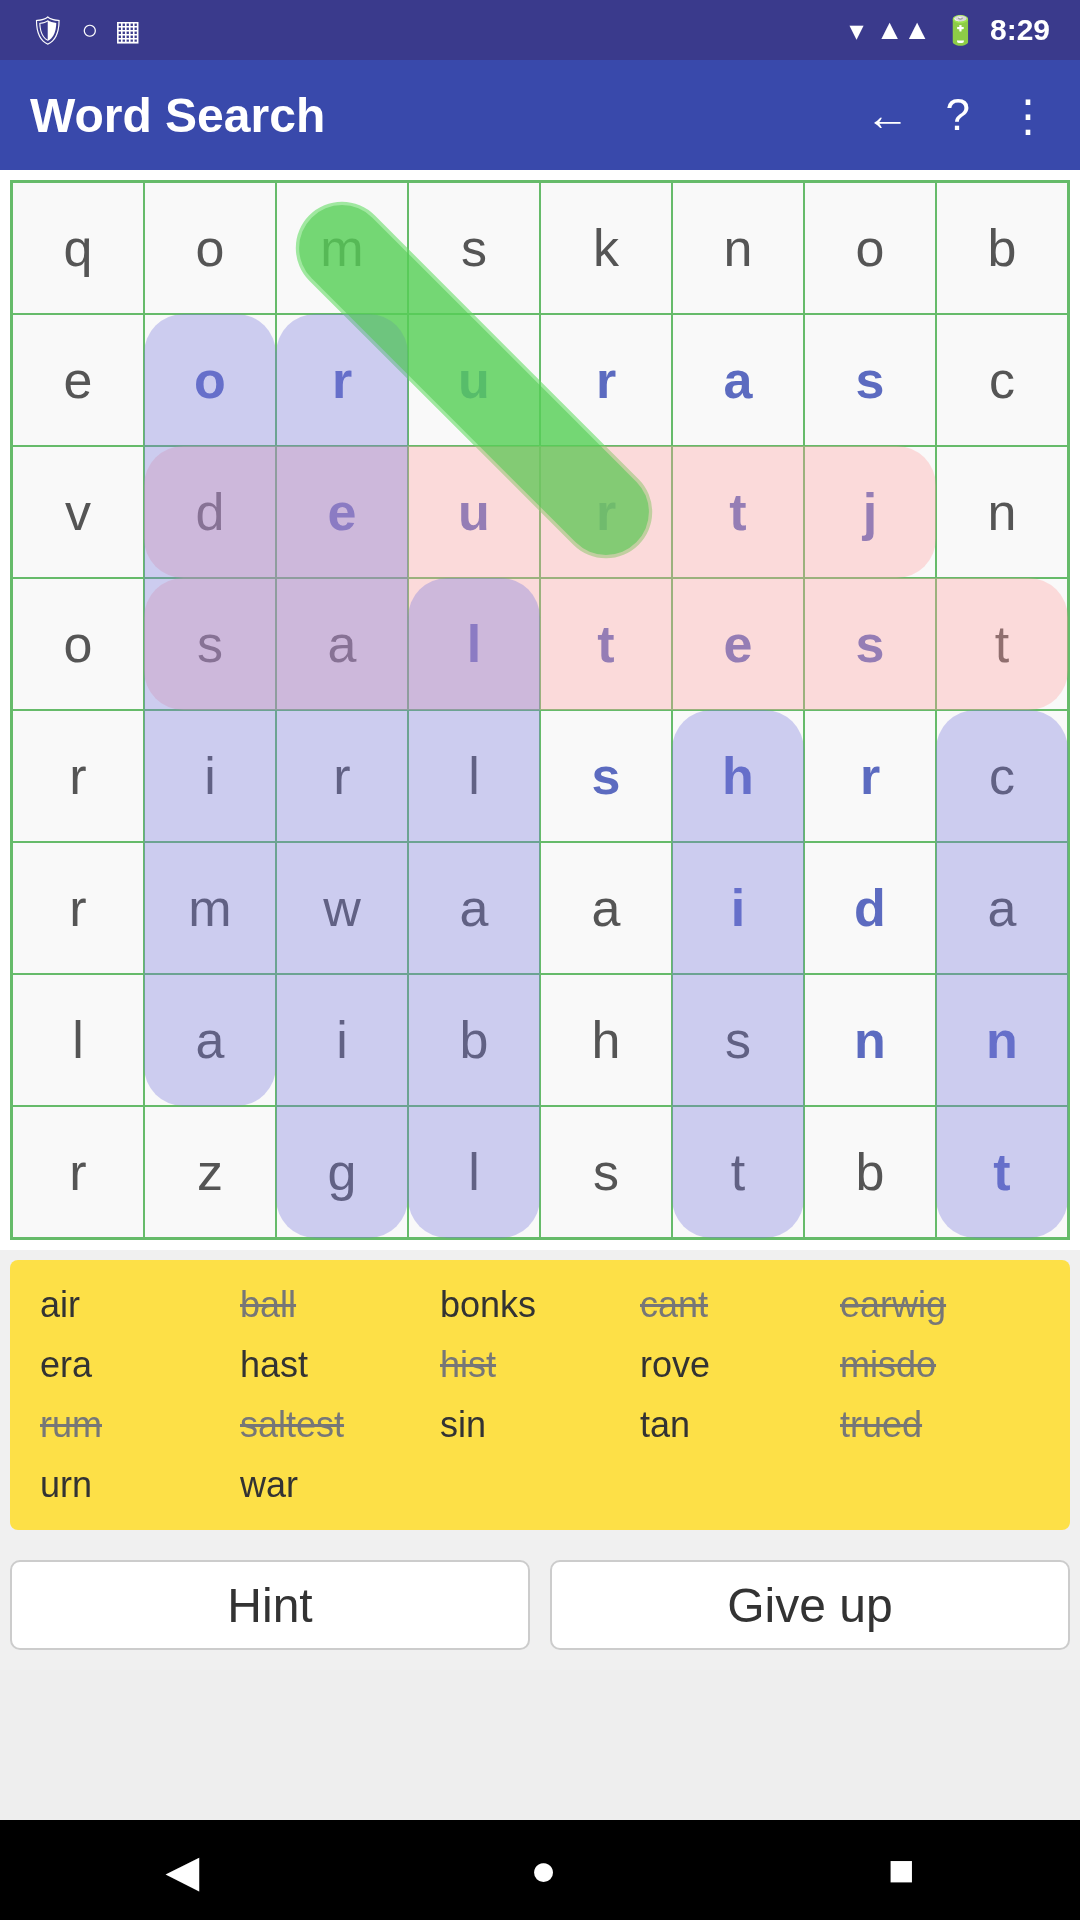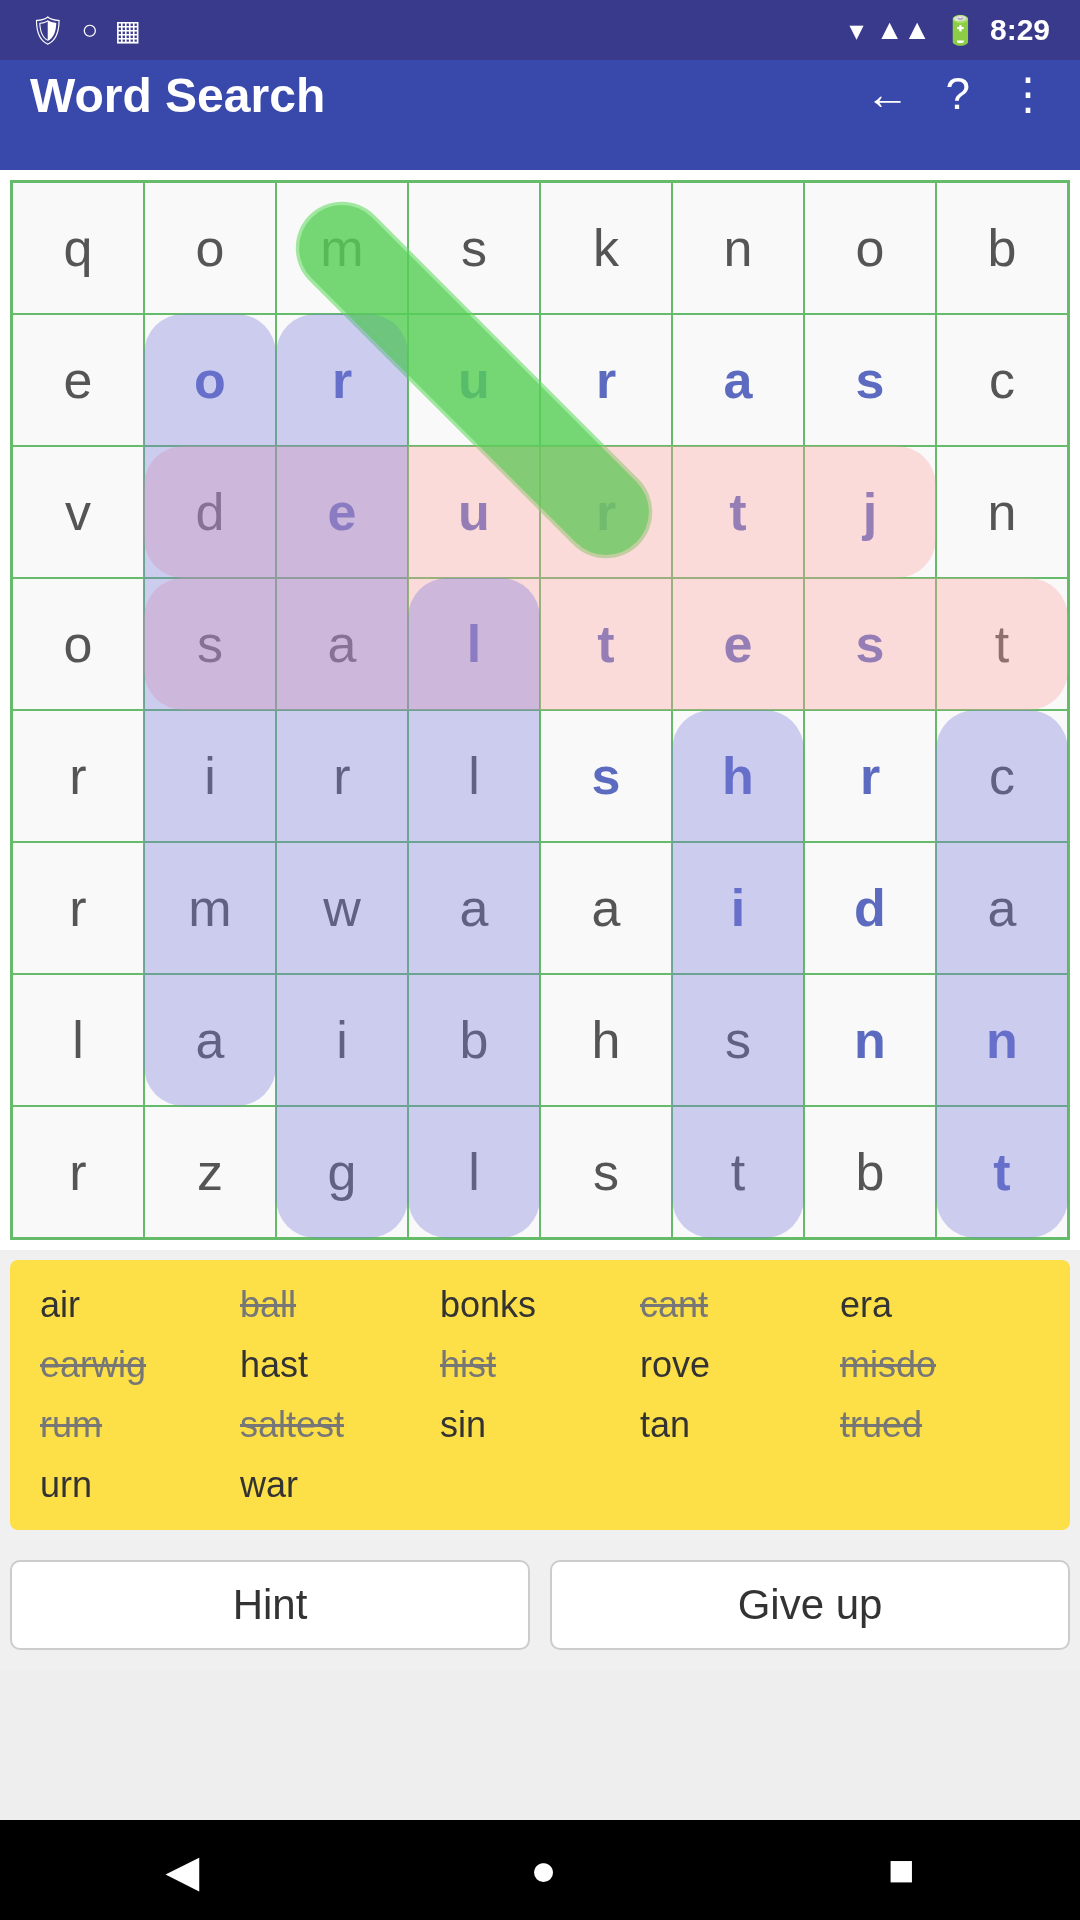--- a/index.html
+++ b/index.html
@@ -47,21 +47,21 @@
       color: white;
       font-size: 28px;
     }
 
     
     .app-bar {
       width: 100%;
       height: 110px;
       background: #3949ab;
       display: flex;
-      align-items: flex-start;
+      align-items: center;
       padding: 8px 30px;
     }
     .app-title {
       color: white;
       font-size: 48px;
       font-weight: bold;
       flex: 1;
     }
     .app-bar-actions {
       display: flex;
@@ -152,21 +152,21 @@
       gap: 20px;
       padding: 20px 10px;
     }
 
     .btn {
       flex: 1;
       height: 90px;
       border: 2px solid #ccc;
       background: white;
       border-radius: 10px;
-      font-size: 42px;
+      font-size: 48px;
       color: #333;
       cursor: pointer;
       display: flex;
       align-items: center;
       justify-content: center;
     }
 
     
     .bottom-nav {
       position: absolute;
@@ -308,22 +308,22 @@
   </div>
 </div>
 
 <div class="word-list-area">
   <div class="word-list" id="word-list">
 
   <span class="word-item">air</span>
       <span class="word-item strikethrough">ball</span>
       <span class="word-item">bonks</span>
       <span class="word-item strikethrough">cant</span>
+      <span class="word-item strikethrough">earwig</span>
       <span class="word-item">era</span>
-      <span class="word-item strikethrough">earwig</span>
       <span class="word-item">hast</span>
       <span class="word-item strikethrough">hist</span>
       <span class="word-item">rove</span>
       <span class="word-item strikethrough">misdo</span>
       <span class="word-item strikethrough">rum</span>
       <span class="word-item strikethrough">saltest</span>
       <span class="word-item">sin</span>
       <span class="word-item">tan</span>
       <span class="word-item strikethrough">trued</span>
       <span class="word-item">urn</span>

